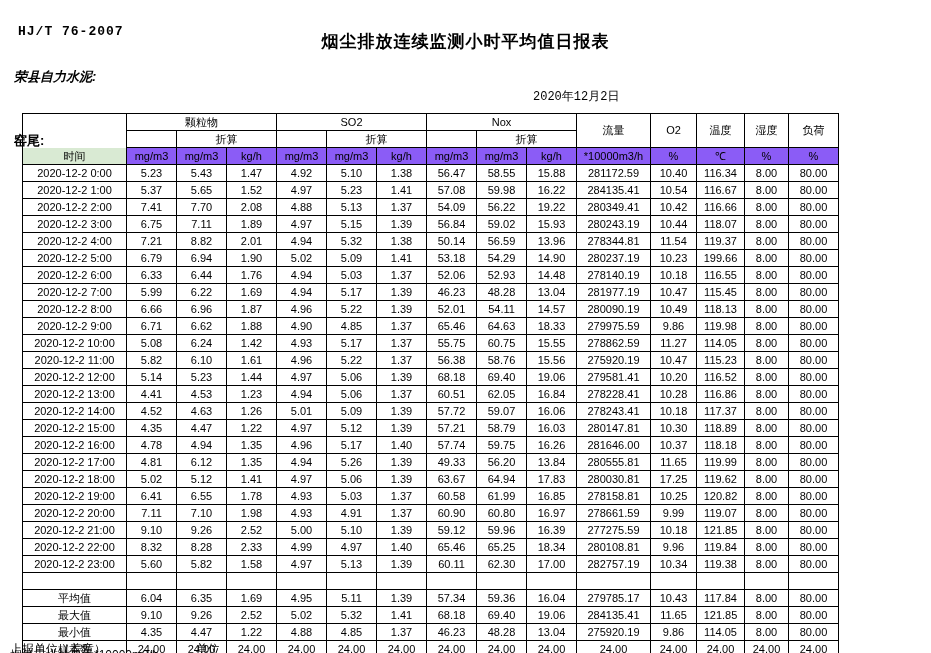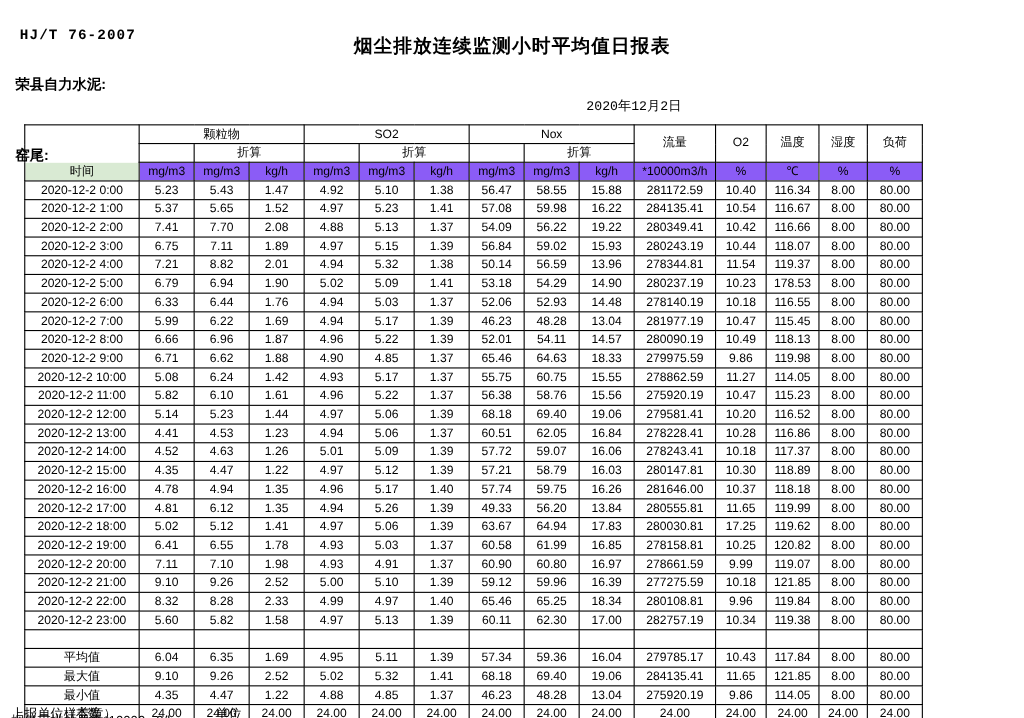--- a/index.html
+++ b/index.html
@@ -39,21 +39,21 @@
     text-align: center;
     font-size: 17px;
     font-weight: bold;
     letter-spacing: 1px;
   }
   .sub-label {
     position: absolute;
     font-size: 13px;
     font-weight: bold;
   }
-  .company { left: 14px; top: 68px; }
+  .company { left: 14px; top: 68px; font-style: italic; }
   .kiln { left: 14px; top: 91px; margin-top: 41px; }
   .report-date {
     position: absolute;
     left: 533px;
     top: 88px;
     font-size: 12px;
     font-family: Liberation Mono, monospace;
   }
   table.main {
     position: absolute;
@@ -256,21 +256,21 @@
           <td class="val">6.94</td>
           <td class="val">1.90</td>
           <td class="val">5.02</td>
           <td class="val">5.09</td>
           <td class="val">1.41</td>
           <td class="val">53.18</td>
           <td class="val">54.29</td>
           <td class="val">14.90</td>
           <td class="val">280237.19</td>
           <td class="val">10.23</td>
-          <td class="val">178.53</td>
+          <td class="val">199.66</td>
           <td class="val">8.00</td>
           <td class="val">80.00</td>
         </tr>
         <tr>
           <td class="time-cell">2020-12-2 6:00</td>
           <td class="val">6.33</td>
           <td class="val">6.44</td>
           <td class="val">1.76</td>
           <td class="val">4.94</td>
           <td class="val">5.03</td>

